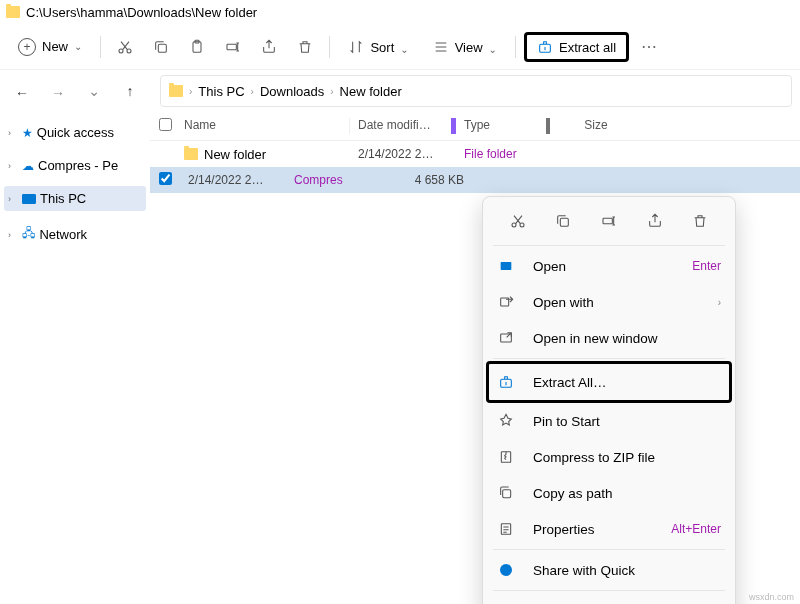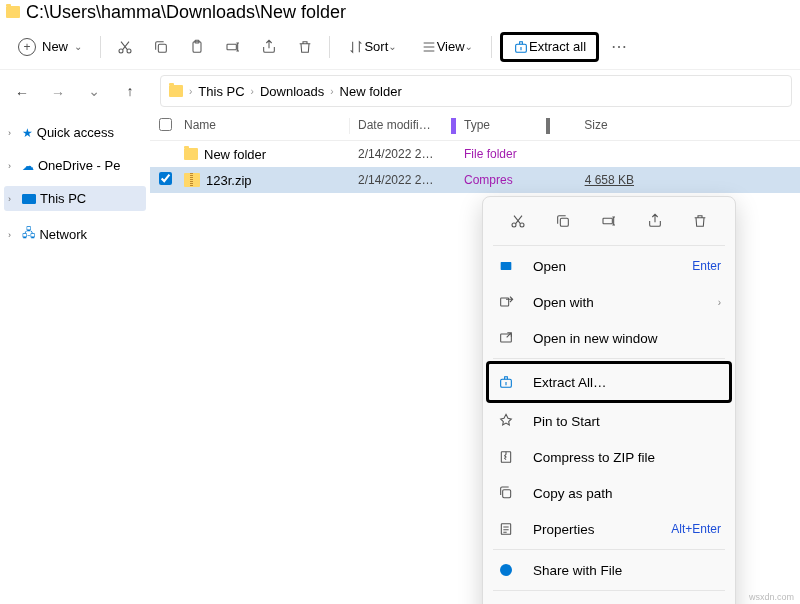--- a/index.html
+++ b/index.html
@@ -1,28 +1,28 @@
 <!DOCTYPE html>
 <html><head>
   <meta charset="utf-8">
   <style>
     * { margin: 0; padding: 0; box-sizing: border-box; font-family: "Segoe UI", sans-serif; }
     body { width: 800px; height: 604px; background: #fff; font-size: 13px; color: #000; overflow: hidden; position: relative; }
     
     .titlebar { display: flex; align-items: center; padding: 4px 6px; gap: 6px; height: 24px; }
     .folder-ico { width: 14px; height: 12px; background: #ffd768; border-radius: 1px; position: relative; }
     .folder-ico::before { content: ''; position: absolute; top: -2px; left: 0; width: 5px; height: 2px; background: #ffd768; border-radius: 1px 1px 0 0; }
-    .title-text { font-size: 18px; }
+    .title-text { font-size: 13px; }
     
     .toolbar { display: flex; align-items: center; padding: 6px 8px; gap: 4px; height: 46px; border-bottom: 1px solid #f0f0f0; }
     .new-btn { display: flex; align-items: center; gap: 6px; padding: 5px 10px; border-radius: 4px; cursor: pointer; }
     .plus-circle { width: 18px; height: 18px; border: 1.5px solid #555; border-radius: 50%; display: flex; align-items: center; justify-content: center; font-size: 12px; color: #555; }
     .tb-ico { width: 32px; height: 32px; display: flex; align-items: center; justify-content: center; color: #5a5a5a; cursor: pointer; border-radius: 4px; }
     .tb-sep { width: 1px; height: 22px; background: #ddd; margin: 0 4px; }
-    .tb-labeled { display: flex; align-items: center; gap: 0; padding: 5px 10px; cursor: pointer; border-radius: 4px; }
+    .tb-labeled { display: flex; align-items: flex-end; gap: 6px; padding: 5px 10px; cursor: pointer; border-radius: 4px; }
     .extract-highlight { border: 3px solid #000; padding: 4px 10px; }
     .chev { font-size: 10px; color: #666; }
     .ellipsis { font-size: 16px; color: #666; padding: 0 8px; }
     
     .navbar { display: flex; align-items: center; padding: 4px 8px; gap: 8px; height: 42px; }
     .nav-arrow { width: 28px; height: 28px; display: flex; align-items: center; justify-content: center; color: #888; cursor: pointer; font-size: 14px; }
     .nav-arrow.enabled { color: #333; }
     .breadcrumb { flex: 1; display: flex; align-items: center; gap: 6px; padding: 4px 8px; border: 1px solid #e5e5e5; border-radius: 4px; height: 32px; margin-left: 8px; }
     .bc-item { color: #000; cursor: pointer; }
     .bc-sep { color: #999; font-size: 10px; }
@@ -44,34 +44,34 @@
     .col-date { width: 106px; padding-left: 8px; border-right: 5px solid #8b5cf6; }
     .col-type { width: 94px; padding-left: 8px; border-right: 4px solid #737373; }
     .col-size { width: 100px; padding-left: 8px; text-align: center; padding-right: 16px; }
     .row { display: flex; align-items: center; padding: 4px 0; height: 26px; }
     .row.selected { background: #d0e0f0; }
     .row .cb { width: 30px; text-align: center; }
     .row .cb input { accent-color: #0078d4; }
     .row .nm { width: 170px; display: flex; align-items: center; gap: 6px; padding-left: 4px; }
     .row .dt { width: 106px; padding-left: 8px; color: #444; font-size: 12px; }
     .row .tp { width: 94px; padding-left: 8px; color: #a21caf; font-size: 12px; }
-    .row .sz { width: 100px; padding-left: 8px; text-align: right; padding-right: 16px; color: #444; font-size: 12px; text-decoration: underline; }
+    .row .sz { width: 100px; padding-left: 8px; text-align: right; padding-right: 16px; color: #444; font-size: 12px; }
     .zip-ico { width: 16px; height: 14px; background: #ffd768; border-radius: 1px; position: relative; }
     .zip-ico::after { content: ''; position: absolute; left: 6px; top: 0; width: 3px; height: 100%; background: repeating-linear-gradient(#c0882c 0 1px, #ffd768 1px 2px); }
     
     .context-menu { position: absolute; top: 196px; left: 482px; width: 254px; background: #f9f9f9; border: 1px solid #ddd; border-radius: 8px; box-shadow: 0 8px 24px rgba(0,0,0,0.18); padding: 6px; }
     .cm-icons { display: flex; justify-content: space-around; padding: 4px 6px 8px; }
     .cm-icon-btn { width: 32px; height: 28px; display: flex; align-items: center; justify-content: center; color: #555; cursor: pointer; border-radius: 4px; }
     .cm-sep { height: 1px; background: #e5e5e5; margin: 2px 4px; }
     .cm-item { display: flex; align-items: center; gap: 18px; padding: 9px 8px; cursor: pointer; border-radius: 4px; }
     .cm-item.highlight { border: 3px solid #000; margin: 0 -3px; }
     .cm-item-icon { width: 18px; height: 18px; display: flex; align-items: center; justify-content: center; font-size: 13px; color: #555; }
     .cm-item-icon.blue { color: #0078d4; }
     .cm-item-label { flex: 1; font-size: 13.5px; }
-    .cm-item-hint { color: #1d4ed8; font-size: 12px; }
+    .cm-item-hint { color: #a21caf; font-size: 12px; }
     .cm-item-arrow { color: #888; font-size: 10px; }
     
     .watermark { position: absolute; bottom: 2px; right: 6px; font-size: 9px; color: #bbb; }
     
     svg { width: 16px; height: 16px; }
   </style>
 </head>
 <body>
 
 <div class="titlebar">
@@ -167,21 +167,21 @@
   <div class="sidebar">
     <div class="sb-item">
       <span class="sb-chev">›</span>
       <span class="sb-star">★</span>
       <span>Quick access</span>
     </div>
     <div style="height:8px"></div>
     <div class="sb-item">
       <span class="sb-chev">›</span>
       <span class="sb-cloud">☁</span>
-      <span>OneDrive - Pe</span>
+      <span>Compres - Pe</span>
     </div>
     <div style="height:8px"></div>
     <div class="sb-item selected">
       <span class="sb-chev">›</span>
       <span class="sb-pc"></span>
       <span>This PC</span>
     </div>
     <div style="height:8px"></div>
     <div class="sb-item">
       <span class="sb-chev">›</span>
@@ -203,24 +203,20 @@
       <div class="nm">
         <span class="folder-ico"></span>
         <span>New folder</span>
       </div>
       <div class="dt">2/14/2022 2…</div>
       <div class="tp">File folder</div>
       <div class="sz"></div>
     </div>
     <div class="row selected">
       <div class="cb"><input type="checkbox" checked="" style=""></div>
-      <div class="nm">
-        <span class="zip-ico"></span>
-        <span>123r.zip</span>
-      </div>
       <div class="dt">2/14/2022 2…</div>
       <div class="tp">Compres</div>
       <div class="sz">4 658 KB</div>
     </div>
   </div>
 </div>
 
 <div class="context-menu">
   <div class="cm-icons">
     <span class="cm-icon-btn">
@@ -329,21 +325,21 @@
         <span class="cm-item-label">Properties</span>
         <span class="cm-item-hint">Alt+Enter</span>
       </div>
       <div class="cm-sep"></div>
       <div class="cm-item">
         <span class="cm-item-icon blue">
           <svg viewBox="0 0 24 24" fill="#0078d4">
             <circle cx="12" cy="12" r="9"></circle>
           </svg>
         </span>
-        <span class="cm-item-label">Share with File</span>
+        <span class="cm-item-label">Share with Quick</span>
       </div>
       <div class="cm-sep"></div>
       <div class="cm-item">
         <span class="cm-item-icon">
           <svg viewBox="0 0 24 24" fill="none" stroke="currentColor" stroke-width="1.6">
             <rect x="4" y="4" width="16" height="16" rx="2"></rect>
             <path d="M8 10h8M8 14h8"></path>
           </svg>
         </span>
         <span class="cm-item-label">Show more options</span>

